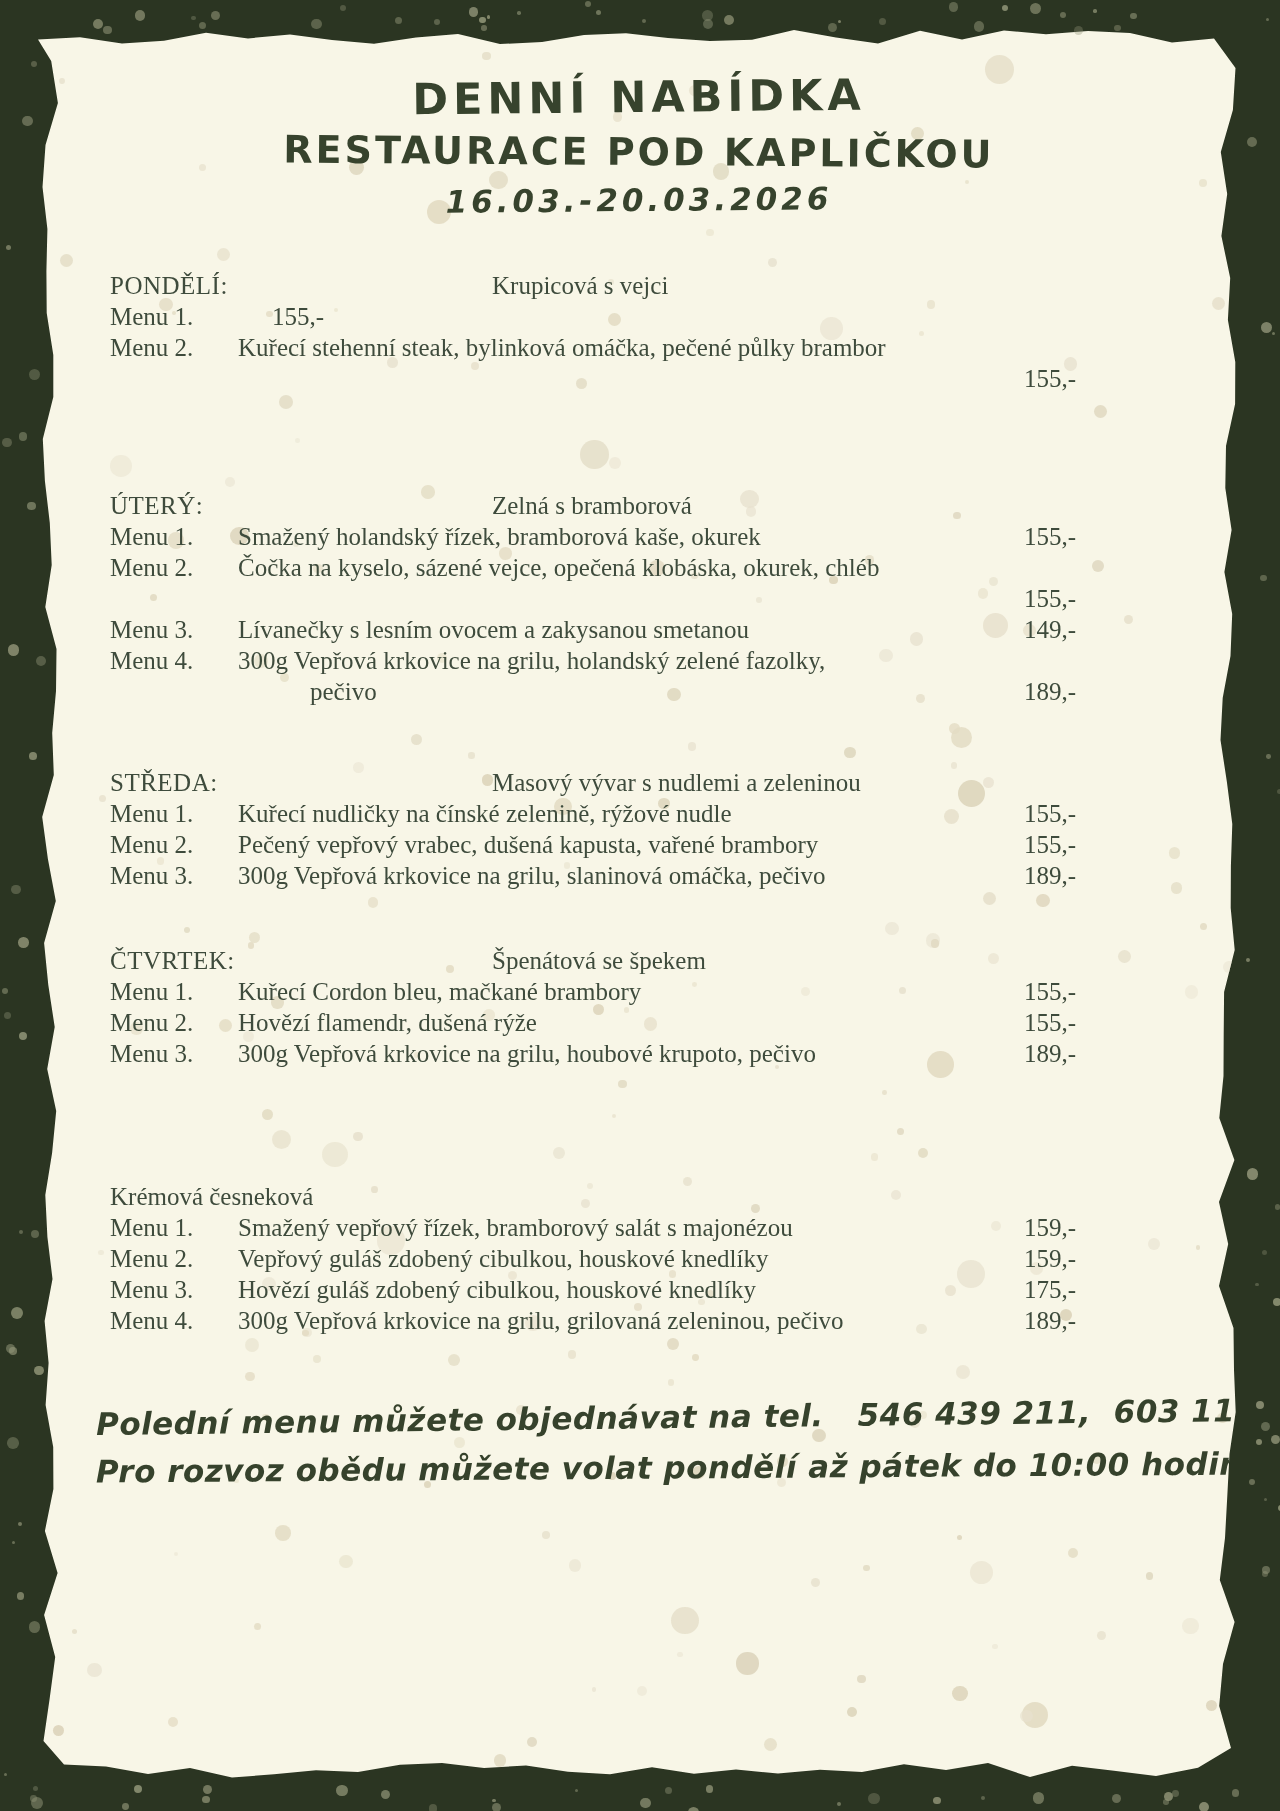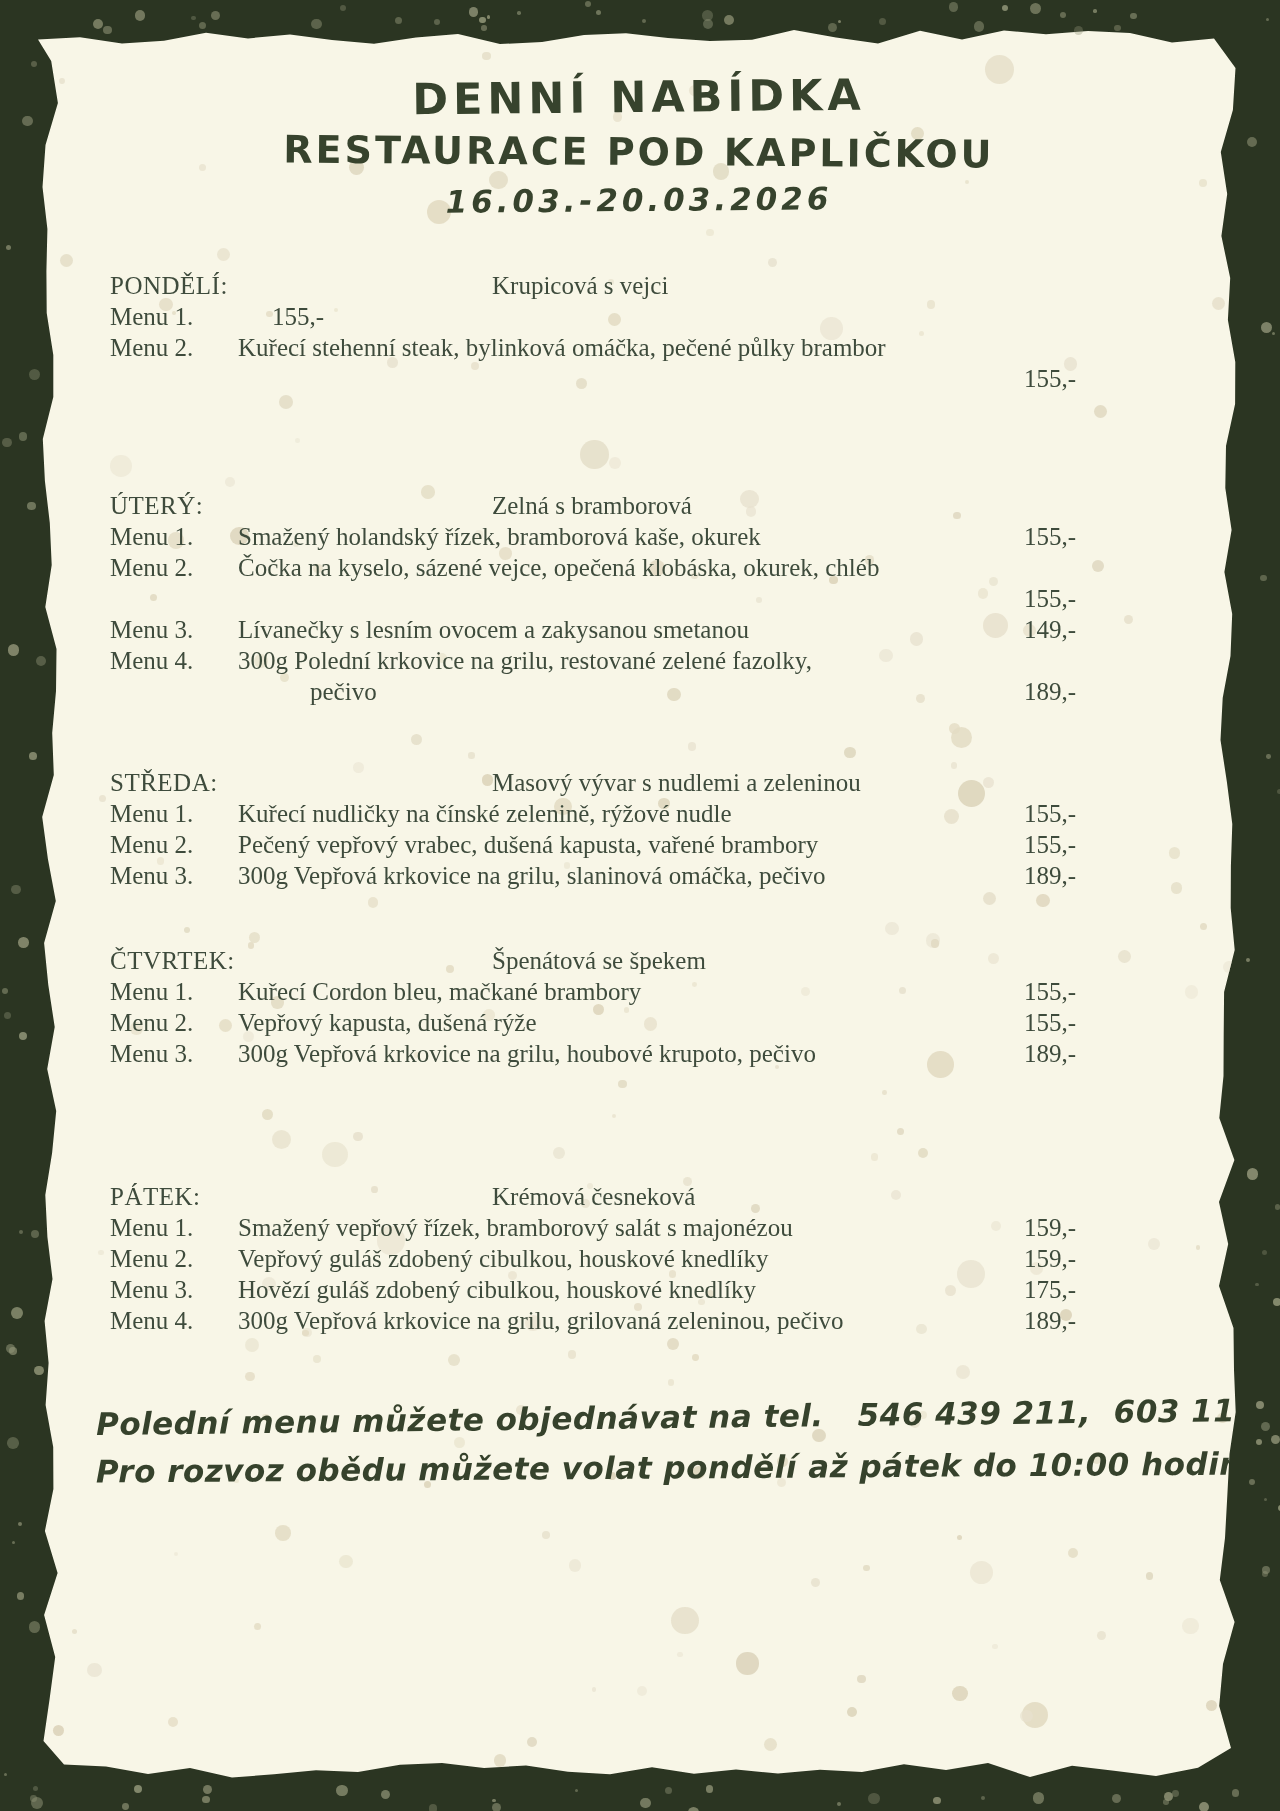--- a/index.html
+++ b/index.html
@@ -343,21 +343,21 @@
             <div class="menu-row price-row">
               <span class="menu-price-only">155,-</span>
             </div>
             <div class="menu-row">
               <span class="menu-label">Menu 3.</span>
               <span class="menu-text">Lívanečky s lesním ovocem a zakysanou smetanou</span>
               <span class="menu-price">149,-</span>
             </div>
             <div class="menu-row">
               <span class="menu-label">Menu 4.</span>
-              <span class="menu-text">300g Polední krkovice na grilu, restované zelené fazolky,</span>
+              <span class="menu-text">300g Vepřová krkovice na grilu, holandský zelené fazolky,</span>
             </div>
             <div class="menu-row">
               <span class="menu-label"></span>
               <span class="menu-text indent">pečivo</span>
               <span class="menu-price">189,-</span>
             </div>
           </div>
           <div class="menu-section sec-2">
             <div class="day-row">
               <span class="day-label">STŘEDA:</span>
@@ -384,32 +384,31 @@
               <span class="day-label">ČTVRTEK:</span>
               <span class="soup-name">Špenátová se špekem</span>
             </div>
             <div class="menu-row">
               <span class="menu-label">Menu 1.</span>
               <span class="menu-text">Kuřecí Cordon bleu, mačkané brambory</span>
               <span class="menu-price">155,-</span>
             </div>
             <div class="menu-row">
               <span class="menu-label">Menu 2.</span>
-              <span class="menu-text">Vepřový kapusta, dušená rýže</span>
+              <span class="menu-text">Hovězí flamendr, dušená rýže</span>
               <span class="menu-price">155,-</span>
             </div>
             <div class="menu-row">
               <span class="menu-label">Menu 3.</span>
               <span class="menu-text">300g Vepřová krkovice na grilu, houbové krupoto, pečivo</span>
               <span class="menu-price">189,-</span>
             </div>
           </div>
           <div class="menu-section sec-4">
             <div class="day-row">
-              <span class="day-label">PÁTEK:</span>
               <span class="soup-name">Krémová česneková</span>
             </div>
             <div class="menu-row">
               <span class="menu-label">Menu 1.</span>
               <span class="menu-text">Smažený vepřový řízek, bramborový salát s majonézou</span>
               <span class="menu-price">159,-</span>
             </div>
             <div class="menu-row">
               <span class="menu-label">Menu 2.</span>
               <span class="menu-text">Vepřový guláš zdobený cibulkou, houskové knedlíky</span>

